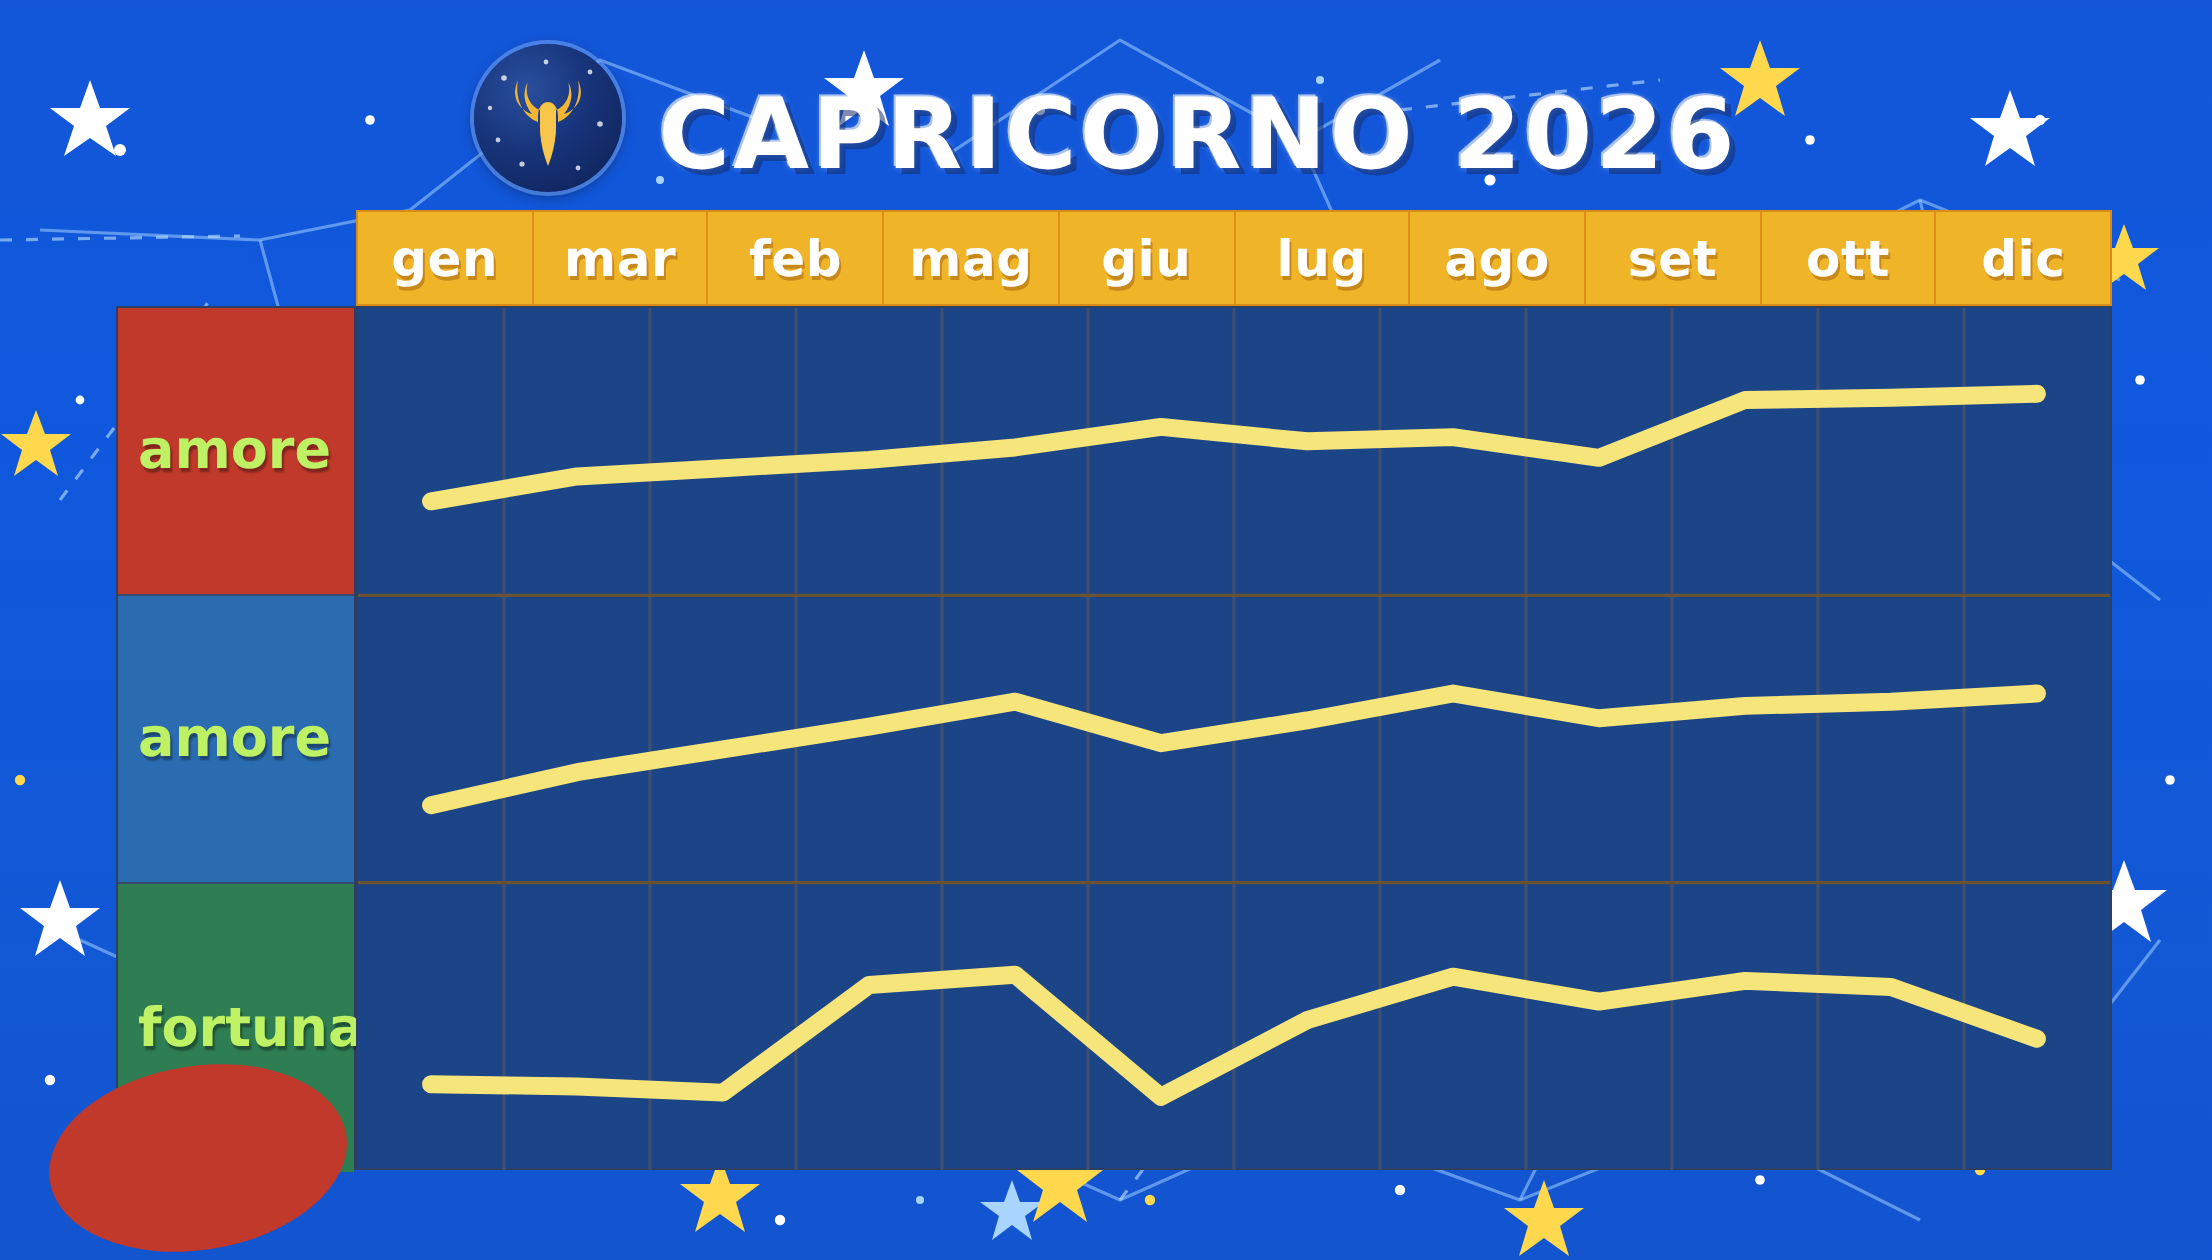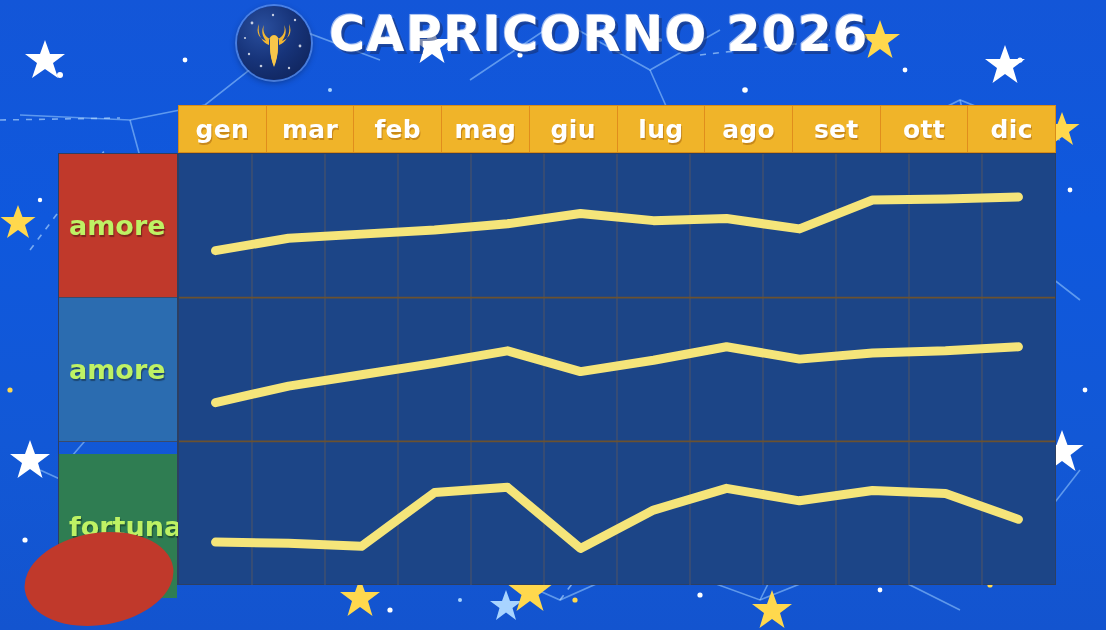--- a/index.html
+++ b/index.html
@@ -22,21 +22,21 @@
     background: linear-gradient(180deg, #1356d8 0%, #0f58dd 35%, #1258d6 70%, #1354cf 100%);
   }
   #bg-stars { position: absolute; inset: 0; }
 
   
   #title-bar {
     position: absolute;
     left: 0; top: 6px;
     width: 1106px; height: 90px;
     display: flex;
-    align-items: flex-start;
+    align-items: flex-end;
     justify-content: center;
     gap: 18px;
     pointer-events: none;
   }
   #zodiac-badge {
     width: 74px; height: 74px;
     border-radius: 50%;
     background: radial-gradient(circle at 35% 30%, #2a4f9e 0%, #17347a 45%, #0d1f52 100%);
     box-shadow: 0 0 0 2px rgba(120,170,255,.55), 0 2px 7px rgba(0,0,0,.40);
     position: relative;
@@ -102,21 +102,21 @@
     display: flex;
     align-items: center;
     padding-left: 10px;
     box-sizing: border-box;
     border-bottom: 1px solid #3a4a6b;
     font-size: 27px;
     font-weight: 700;
     color: #bef264;
     text-shadow: 1px 2px 1px rgba(0,0,0,.35);
   }
-  .row-label:last-child { border-bottom: none; margin-top: 12px; }
+  .row-label:last-child { border-bottom: none; }
 
   
   #plot {
     position: absolute;
     left: 120px; top: 48px;
     width: 878px; height: 432px;
     background: #1c4587;
     border: 1px solid #2d3f62;
     box-sizing: border-box;
   }

